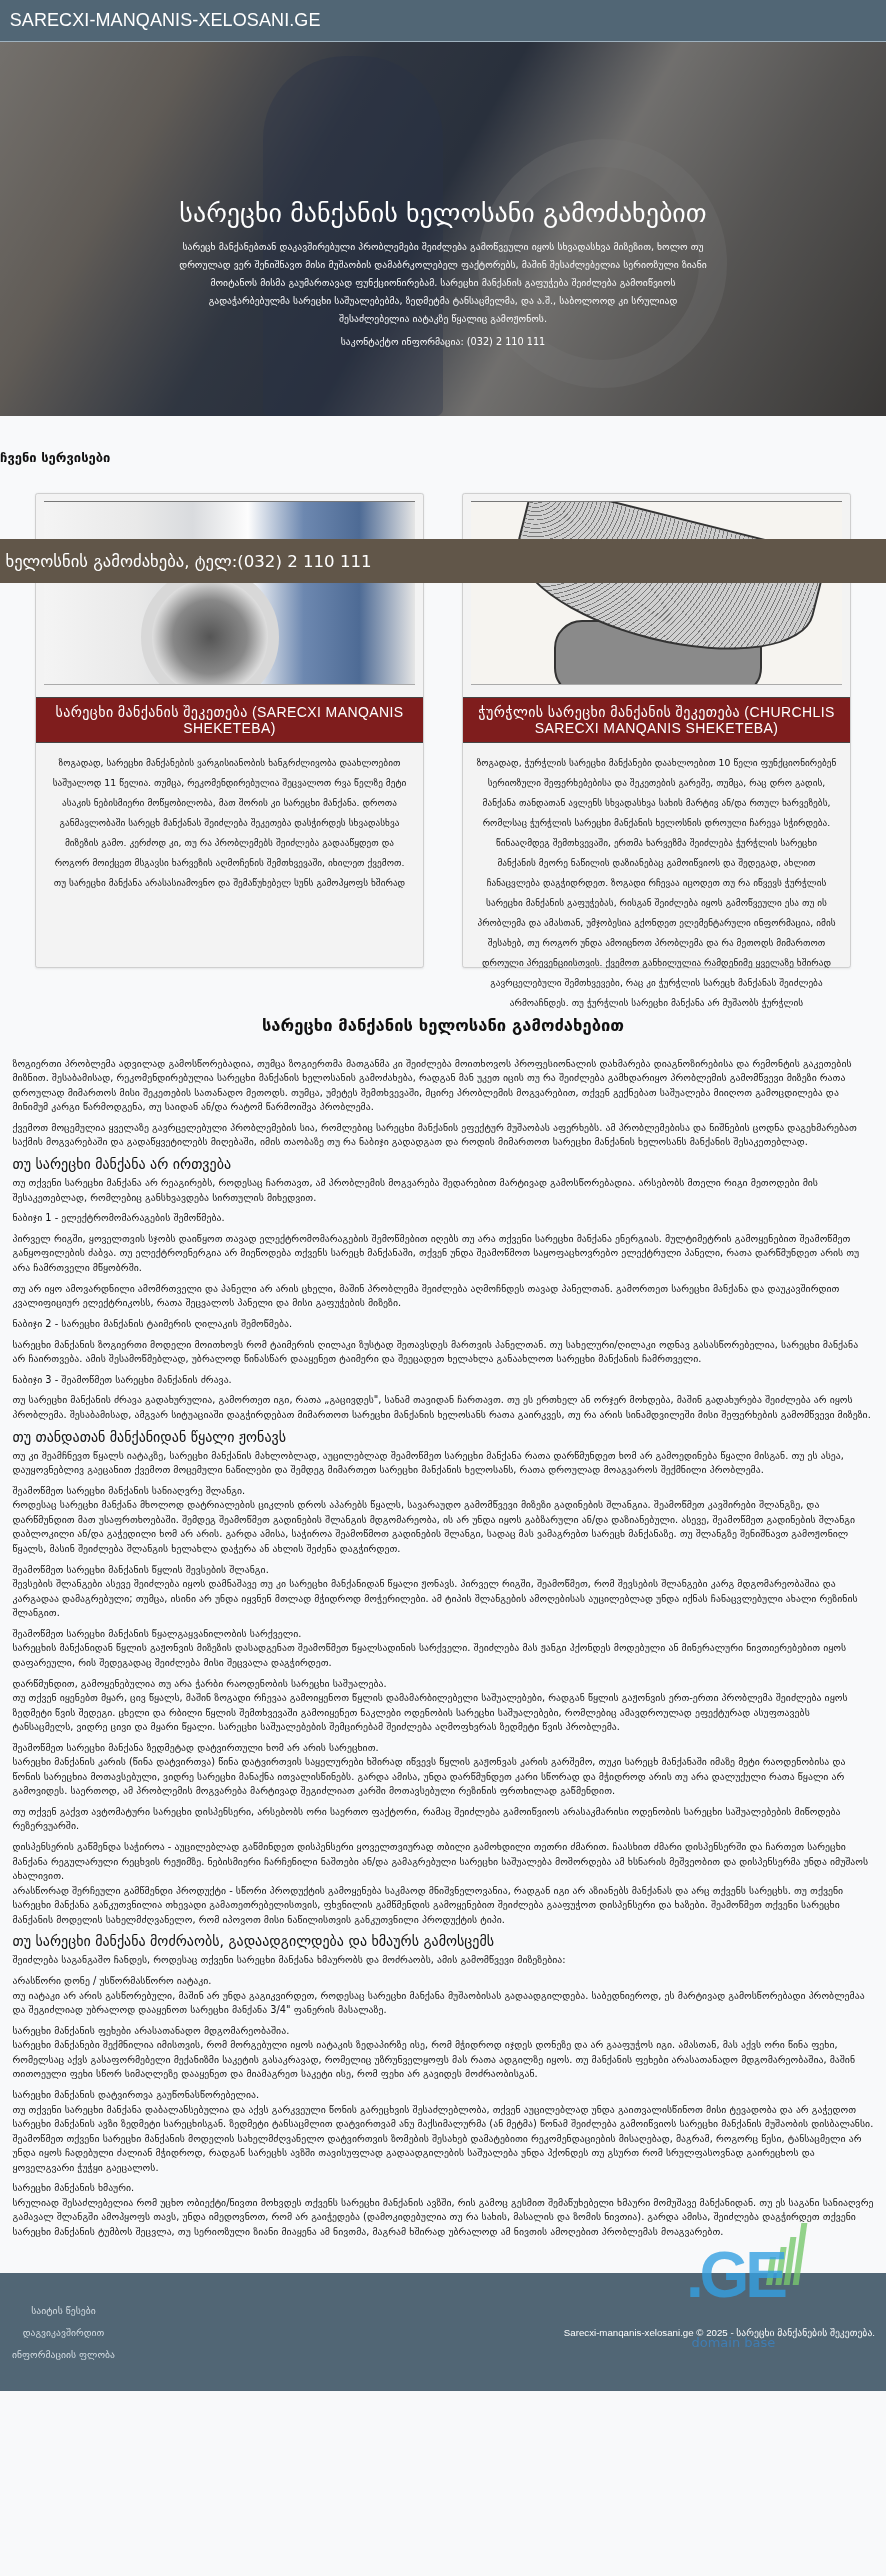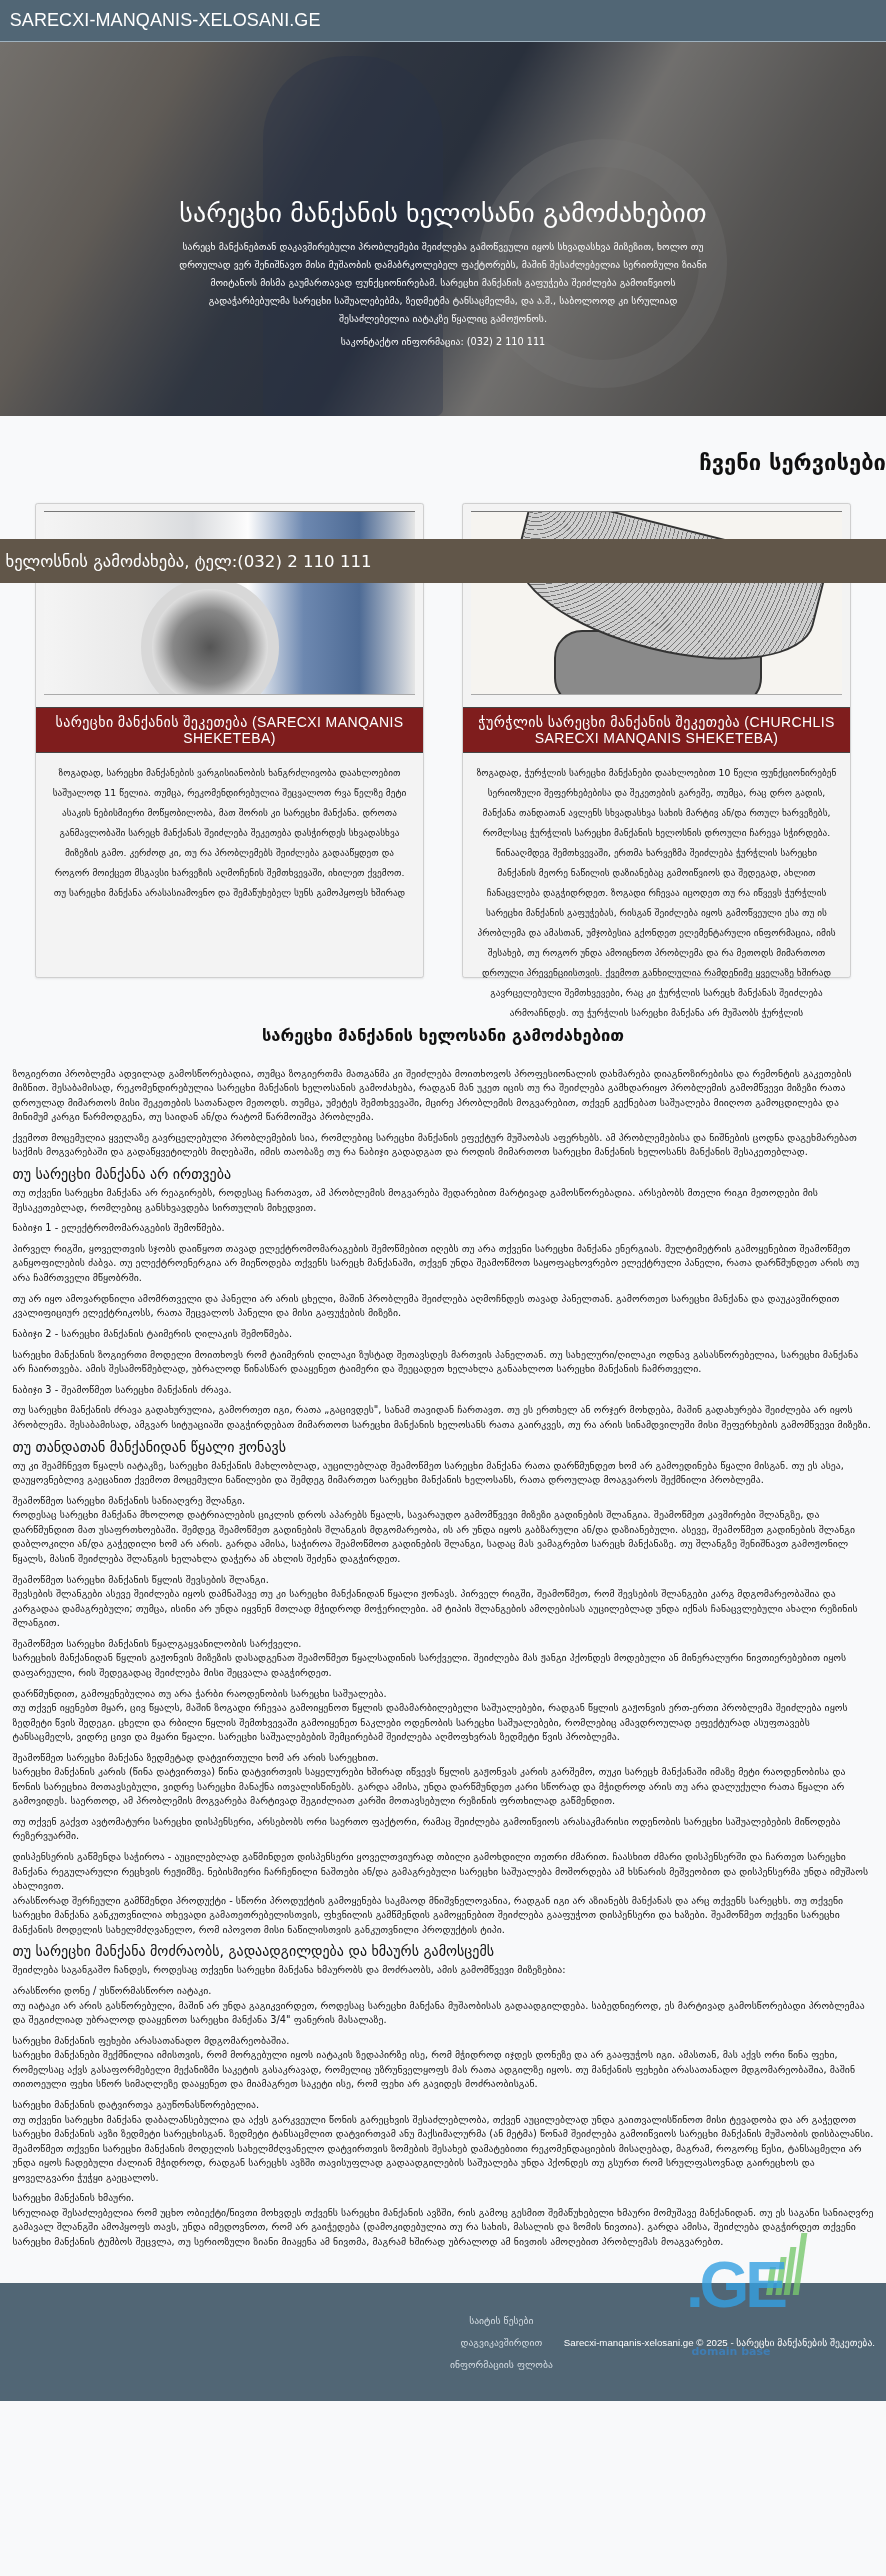--- a/index.html
+++ b/index.html
@@ -9,48 +9,48 @@
   .hero { position: relative; height: 374px; overflow: hidden;
     background: linear-gradient(120deg, #cfc8bf 0%, #a49a8f 18%, #3a4860 35%, #2b3a55 48%, #c9c6c2 62%, #8d8a87 78%, #4d4a47 100%); }
   .hero .shade { position: absolute; inset: 0; background: rgba(40,40,40,0.55); }
   .hero .drum { position: absolute; left: 478px; top: 97px; width: 249px; height: 249px; border-radius: 50%; border: 28px solid rgba(220,220,220,0.25); }
   .hero .person { position: absolute; left: 263px; top: 14px; width: 180px; height: 360px; border-radius: 83px 83px 7px 7px; background: rgba(40,60,110,0.35); }
   .hero .content { position: absolute; left: 0; right: 0; top: 156px; text-align: center; color: #fff; padding: 0 173px; }
   .hero h1 { font-size: 26px; font-weight: 400; font-family: "DejaVu Sans", sans-serif; margin-bottom: 9.7px; }
   .hero p.lead { font-size: 9.7px; line-height: 18px; }
   .hero p.contact { font-size: 9.7px; margin-top: 8.3px; }
   .services { padding: 28px 0 0; position: relative; }
-  .services h2 { text-align: right; font-size: 22px; font-weight: 700; margin: 5.5px 0 28px; }
+  .services h2 { text-align: left; font-size: 13px; font-weight: 700; margin: 5.5px 0 28px; }
   .cards { display: flex; justify-content: space-between; padding: 0 35px; }
   .card { width: 389px; background: #f3f3f3; border: 0.7px solid #cfcfcf; border-radius: 2.8px; padding: 7px 7px 0; box-shadow: 0 0.7px 2.1px rgba(0,0,0,0.08); }
   .card .img { height: 184px; margin: 0 1.4px; border-top: 0.7px solid #777; border-bottom: 0.7px solid #aaa; position: relative; overflow: hidden; }
   .card .img.one { background: linear-gradient(90deg, #f4f4f4 0%, #e9e9e9 25%, #d9dbde 40%, #fdfdfd 55%, #6d88b0 70%, #4e6b95 85%, #e6e6e6 100%); }
   .card .img.one .door { position: absolute; left: 97px; top: 66px; width: 138px; height: 138px; border-radius: 50%; border: 11px solid #d8d8d8; background: radial-gradient(circle, #555 0%, #888 45%, #bbb 60%, #ddd 70%); }
   .card .img.two { background: #f6f4f0; }
   .card .img.two .basket { position: absolute; left: 42px; top: 14px; width: 305px; height: 125px; border-radius: 0 0 50% 50%; transform: rotate(14deg); background: repeating-radial-gradient(circle at 2.1px 2.1px, #777 0 0.8px, #cfcfcf 0.9px 4.2px); border: 2.1px solid #333; }
   .card .img.two .base { position: absolute; left: 83px; top: 118px; width: 208px; height: 76px; border-radius: 28px; background: #8a8a8a; border: 2.1px solid #333; }
   .card .title { margin: 12.5px -7px 0; background: #7f1d1d; color: #fff; text-align: center; font-family: "Liberation Sans", "DejaVu Sans", sans-serif; font-size: 14px; line-height: 16.6px; padding: 5.5px 9.7px; border-top: 0.7px solid #444; border-bottom: 0.7px solid #444; letter-spacing: 0.4px; }
   .card .text { text-align: center; font-size: 9.3px; line-height: 20px; padding: 9.7px 5.5px 14px; color: #111; }
   .card.c1 { height: 475px; }
   .card.c2 { height: 475px; }
   .sticky-banner { position: absolute; left: 0; right: 0; top: 123px; height: 44px; background: #615649; color: #fff; display: flex; align-items: center; padding-left: 5.5px; font-size: 16.6px; }
   .article { padding: 48px 12.5px 28px; }
   .article h2.main { text-align: center; font-size: 16.6px; font-weight: 700; margin-bottom: 22px; }
   .article p { font-size: 9.8px; line-height: 14.5px; margin-bottom: 6.2px; }
   .article h3 { font-size: 14px; font-weight: 400; margin: 4.2px 0 4.2px; }
   .article .tight { margin-bottom: 0; }
-  .footer { background: #516675; height: 118px; display: flex; align-items: center; justify-content: flex-end; padding: 0 11px 0 1px; position: relative; }
+  .footer { background: #516675; height: 118px; display: flex; align-items: center; justify-content: space-between; padding: 0 11px 0 1px; position: relative; }
   .footer .links { display: flex; flex-direction: column; align-items: center; gap: 11px; color: #d7dfe5; font-size: 9.7px; width: 125px; }
   .footer .links a { color: #d7dfe5; text-decoration: none; }
   .footer .copy { color: #fff; font-size: 9.7px; font-family: "Liberation Sans", sans-serif; }
   .ge-logo { position: absolute; right: 62px; top: -42px; width: 138px; height: 111px; pointer-events: auto; }
   .ge-logo .ge { position: absolute; left: 0; top: 7px; font-family: "Liberation Sans", sans-serif; font-weight: 700; font-size: 64px; color: rgba(52,160,225,0.8); letter-spacing: -4.2px; }
   .ge-logo .bars { position: absolute; left: 82px; top: -8.3px; display: flex; gap: 3.5px; align-items: flex-end; }
   .ge-logo .bars span { width: 6.2px; background: rgba(120,200,110,0.8); transform: skewX(-8deg); }
-  .ge-logo .sub { position: absolute; left: 5.5px; top: 104px; font-size: 11px; color: rgba(52,140,220,0.6); font-weight: bold; }
+  .ge-logo .sub { position: absolute; left: 5.5px; top: 104px; font-size: 13px; color: rgba(52,140,220,0.6); }
   .after-footer { height: 36px; background: #f8f9fa; }
 </style>
 </head>
 <body>
 
 <header class="topbar">
   <a class="brand" href="#">SARECXI-MANQANIS-XELOSANI.GE</a>
 </header>
 
 <section class="hero">

